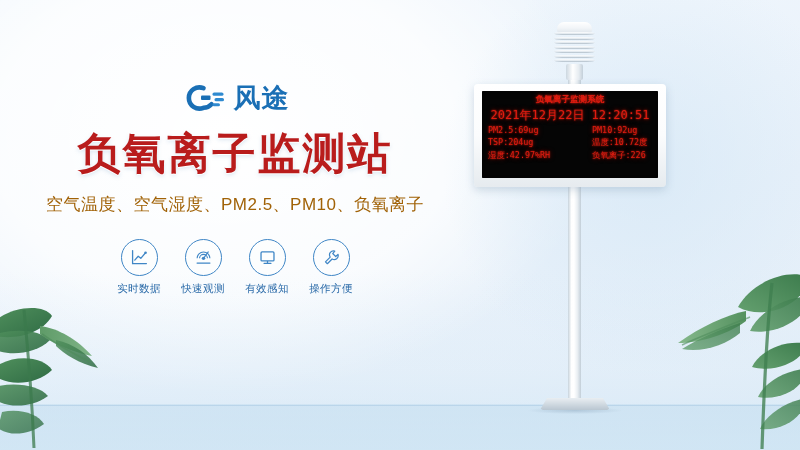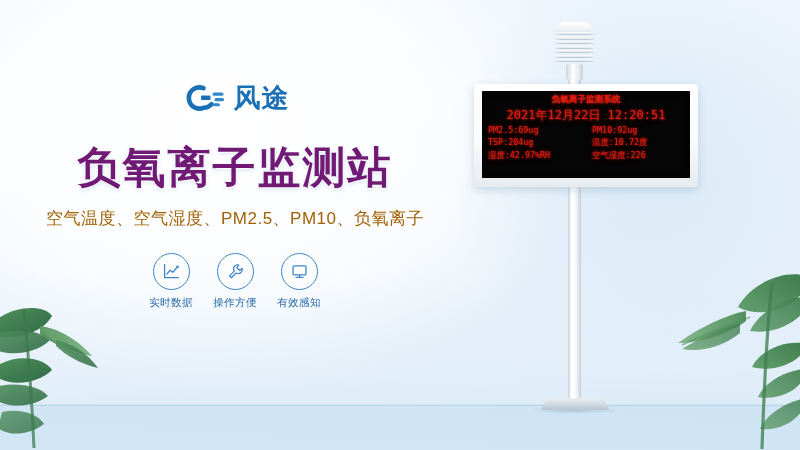--- a/index.html
+++ b/index.html
@@ -66,25 +66,25 @@
   .logo-mark { width: 44px; height: 30px; display: block; }
   .logo-word {
     font-size: 27px;
     font-weight: bold;
     color: #1a6fb5;
     letter-spacing: 1px;
     line-height: 1;
   }
 
   .headline {
-    margin-top: 27px;
+    margin-top: 13px;
     font-size: 43px;
     font-weight: bold;
     line-height: 1.05;
-    color: #701a75;
+    color: #b91c1c;
     letter-spacing: 2px;
     -webkit-text-stroke: 2.2px #ffffff;
     paint-order: stroke fill;
     text-shadow:
       0 1px 0 rgba(255,255,255,0.95),
       0 2px 4px rgba(120,160,200,0.28);
   }
 
   .subline {
     margin-top: 17px;
@@ -166,21 +166,21 @@
     position: absolute; left: 15px; top: 42px;
     width: 17px; height: 16px;
     background: linear-gradient(to right, #ccd7e0 0%, #ffffff 40%, #e6ecf1 75%, #c3cfd9 100%);
     border-radius: 2px;
   }
 
   
   .panel {
     position: absolute;
     left: 474px; top: 84px;
-    width: 224px; height: 103px;
+    width: 192px; height: 103px;
     background: linear-gradient(to bottom, #ffffff 0%, #fbfcfd 50%, #e6ebef 100%);
     border-radius: 4px;
     box-shadow: 0 3px 9px rgba(120,150,175,0.32);
     padding: 7px 8px 9px 8px;
     box-sizing: border-box;
   }
   .screen {
     width: 100%; height: 100%;
     background: #050505;
     border-radius: 1px;
@@ -256,39 +256,51 @@
         <div class="feature-circle">
           <svg width="19" height="19" viewBox="0 0 22 22">
             <path d="M3 3 V18 H19" fill="none" stroke="#3f86c6" stroke-width="1.5" stroke-linecap="round"></path>
             <path d="M5.5 14 L9.5 9.5 L12.5 12 L18 5.5" fill="none" stroke="#3f86c6" stroke-width="1.5" stroke-linecap="round" stroke-linejoin="round"></path>
             <circle cx="18" cy="5.5" r="1.5" fill="#3f86c6"></circle>
           </svg>
         </div>
         <div class="feature-label">实时数据</div>
       </div>
 
-
       <div class="feature">
         <div class="feature-circle">
           <svg width="19" height="19" viewBox="0 0 22 22">
-            <path d="M14.8 3.6 a4.6 4.6 0 0 0 -5.3 6.9 L4 16 l2.2 2.2 L11.7 12.7 a4.6 4.6 0 0 0 6.8 -5.4 L15.9 9.9 L12.4 6.4 Z" fill="none" stroke="#3f86c6" stroke-width="1.4" stroke-linejoin="round"></path>
+            <circle cx="11" cy="12" r="2" fill="#3f86c6"></circle>
+            <path d="M6.4 12 A4.6 4.6 0 0 1 15.6 12" fill="none" stroke="#3f86c6" stroke-width="1.3"></path>
+            <path d="M3.6 12 A7.4 7.4 0 0 1 18.4 12" fill="none" stroke="#3f86c6" stroke-width="1.3"></path>
+            <path d="M11 12 L16.5 4.5" stroke="#3f86c6" stroke-width="1.3" stroke-linecap="round"></path>
+            <path d="M3.5 17.5 h15" stroke="#3f86c6" stroke-width="1.2" stroke-linecap="round"></path>
           </svg>
         </div>
-        <div class="feature-label">操作方便</div>
+        <div class="feature-label">快速观测</div>
       </div>
 
       <div class="feature">
         <div class="feature-circle">
           <svg width="19" height="19" viewBox="0 0 22 22">
             <rect x="3.5" y="4.5" width="15" height="10.5" rx="1.2" fill="none" stroke="#3f86c6" stroke-width="1.5"></rect>
             <path d="M11 15 V17.5" stroke="#3f86c6" stroke-width="1.5"></path>
             <path d="M7 17.8 h8" stroke="#3f86c6" stroke-width="1.5" stroke-linecap="round"></path>
           </svg>
         </div>
         <div class="feature-label">有效感知</div>
+      </div>
+
+      <div class="feature">
+        <div class="feature-circle">
+          <svg width="19" height="19" viewBox="0 0 22 22">
+            <path d="M14.8 3.6 a4.6 4.6 0 0 0 -5.3 6.9 L4 16 l2.2 2.2 L11.7 12.7 a4.6 4.6 0 0 0 6.8 -5.4 L15.9 9.9 L12.4 6.4 Z" fill="none" stroke="#3f86c6" stroke-width="1.4" stroke-linejoin="round"></path>
+          </svg>
+        </div>
+        <div class="feature-label">操作方便</div>
       </div>
 
     </div>
   </div>
 
   <div class="station">
 
     <div class="pole"></div>
     <div class="pole-base-shadow"></div>
     <div class="pole-base"></div>
@@ -313,21 +325,21 @@
         <div class="led-text led-title">负氧离子监测系统</div>
 
         <div class="led-text led-datetime">2021年12月22日 12:20:51</div>
 
         <div class="led-grid">
           <div class="led-text led-cell">PM2.5:69ug</div>
           <div class="led-text led-cell">PM10:92ug</div>
           <div class="led-text led-cell">TSP:204ug</div>
           <div class="led-text led-cell">温度:10.72度</div>
           <div class="led-text led-cell">湿度:42.97%RH</div>
-          <div class="led-text led-cell">空气湿度:226</div>
+          <div class="led-text led-cell">负氧离子:226</div>
         </div>
 
       </div>
     </div>
   </div>
 
   <div class="plant-left">
     <svg viewBox="0 0 150 160" width="150" height="160">
       <defs>
         <linearGradient id="lf1" x1="0" y1="0" x2="1" y2="1">

